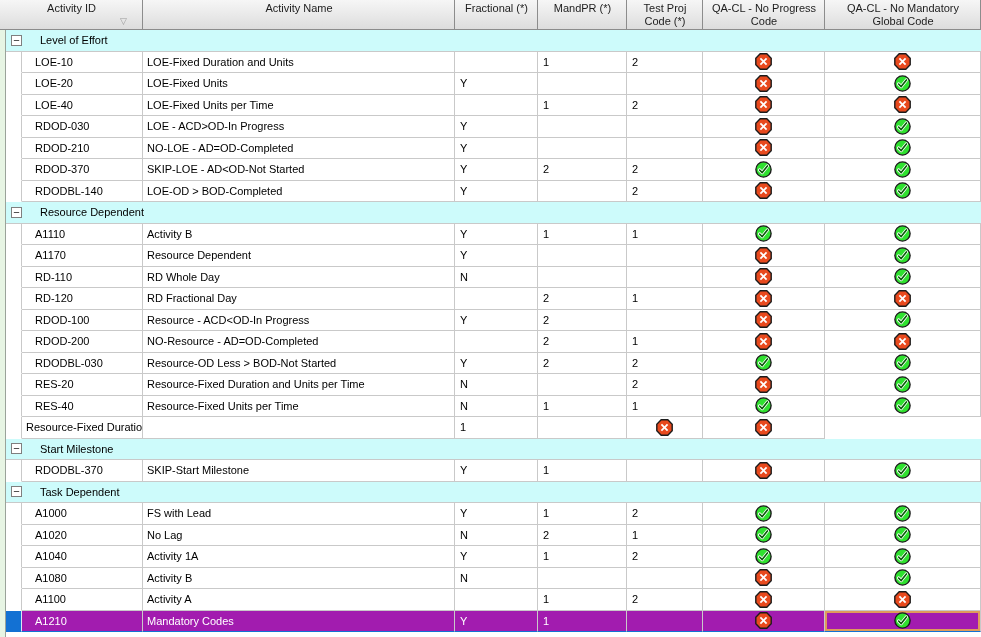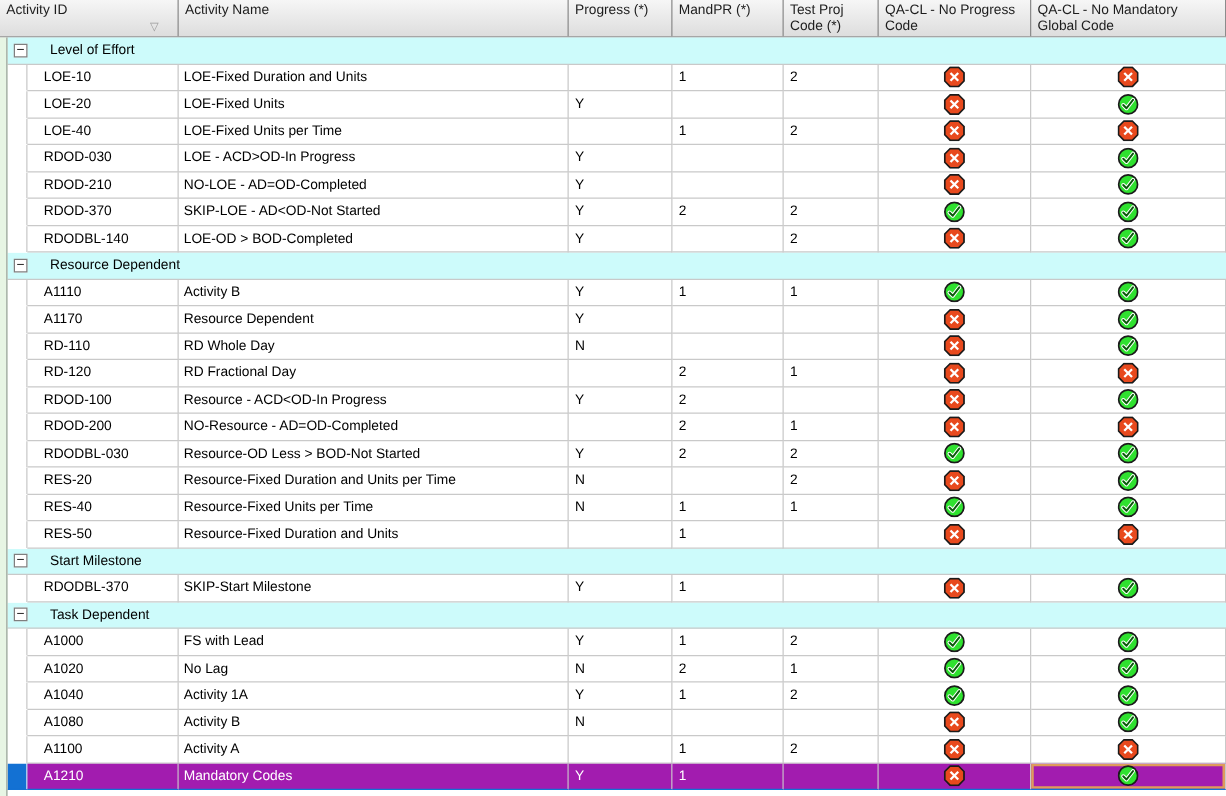--- a/index.html
+++ b/index.html
@@ -23,20 +23,21 @@
     border-bottom: 1px solid #8c8c8c;
   }
   .hcell {
     position: relative;
     padding: 2px 4px 2px 5px;
     border-right: 1px solid #8c8c8c;
     line-height: 13px;
     color: #1d1d1d;
     overflow: hidden;
     cursor: default;
+    text-align: center;
   }
   .hcell:last-child { border-right: 1px solid #8c8c8c; }
   .sort-glyph {
     position: absolute;
     right: 15px; bottom: 3px;
     font-size: 9px;
     color: #9a9a9a;
     line-height: 9px;
   }
 
@@ -109,21 +110,21 @@
 
   <div class="header-row">
     <div class="hcell">
       <span>Activity ID</span>
       <span class="sort-glyph">▽</span>
     </div>
     <div class="hcell">
       <span>Activity Name</span>
     </div>
     <div class="hcell">
-      <span>Progress (*)</span>
+      <span>Fractional (*)</span>
     </div>
     <div class="hcell">
       <span>MandPR (*)</span>
     </div>
     <div class="hcell">
       <span>Test Proj Code (*)</span>
     </div>
     <div class="hcell">
       <span>QA-CL - No Progress Code</span>
     </div>
@@ -490,21 +491,20 @@
           <div class="cell icon-cell">
             <svg width="17" height="17" viewBox="0 0 17 17">
               <circle cx="8.5" cy="8.5" r="7.6" fill="#2fe12f" stroke="#1b1b1b" stroke-width="1.4"></circle>
               <path d="M4.6 9 L7.2 11.6 L12.4 4.9" fill="none" stroke="#ffffff" stroke-width="3.2" stroke-linecap="round" stroke-linejoin="round"></path>
               <path d="M4.6 9 L7.2 11.6 L12.4 4.9" fill="none" stroke="#0a5a0a" stroke-width="1.6" stroke-linecap="round" stroke-linejoin="round"></path>
             </svg>
           </div>
         </div>
         <div class="data-row">
           <div class="cell indent"></div>
-          <div class="cell id-cell">RES-50</div>
           <div class="cell name-cell">Resource-Fixed Duration and Units</div>
           <div class="cell val-cell"></div>
           <div class="cell val-cell">1</div>
           <div class="cell val-cell"></div>
           <div class="cell icon-cell">
             <svg width="17" height="17" viewBox="0 0 17 17">
               <polygon points="5.2,0.8 11.8,0.8 16.2,5.2 16.2,11.8 11.8,16.2 5.2,16.2 0.8,11.8 0.8,5.2" fill="#e8491d" stroke="#1b1b1b" stroke-width="1.4"></polygon>
               <line x1="5.4" y1="5.4" x2="11.6" y2="11.6" stroke="#fff" stroke-width="1.8"></line>
               <line x1="11.6" y1="5.4" x2="5.4" y2="11.6" stroke="#fff" stroke-width="1.8"></line>
             </svg>

